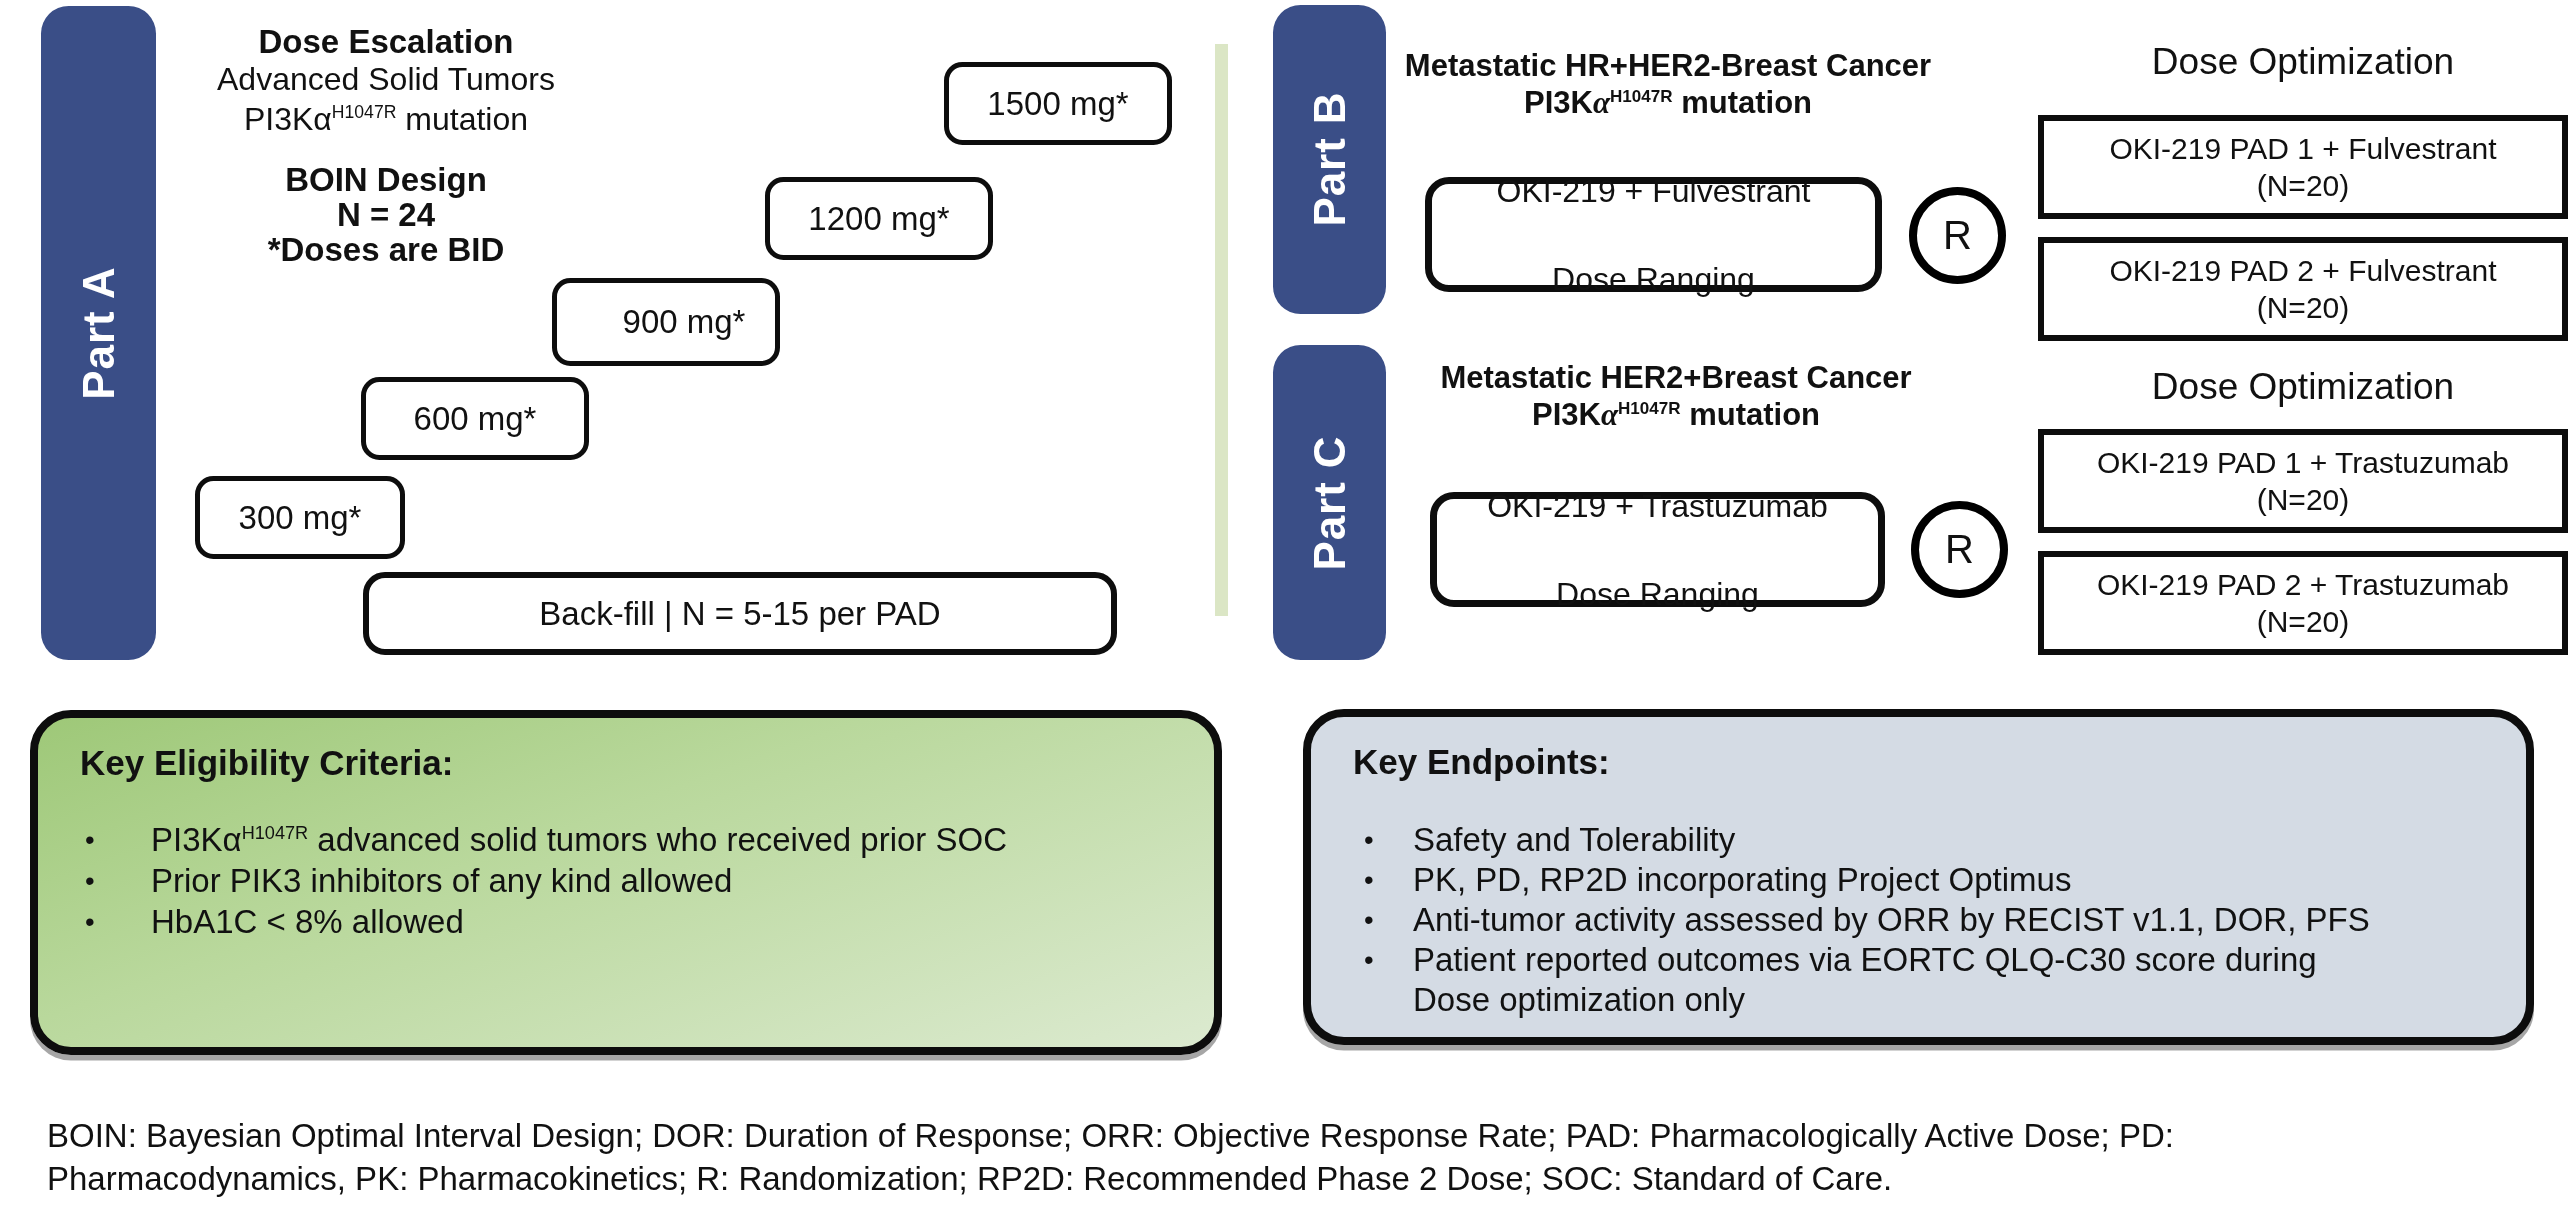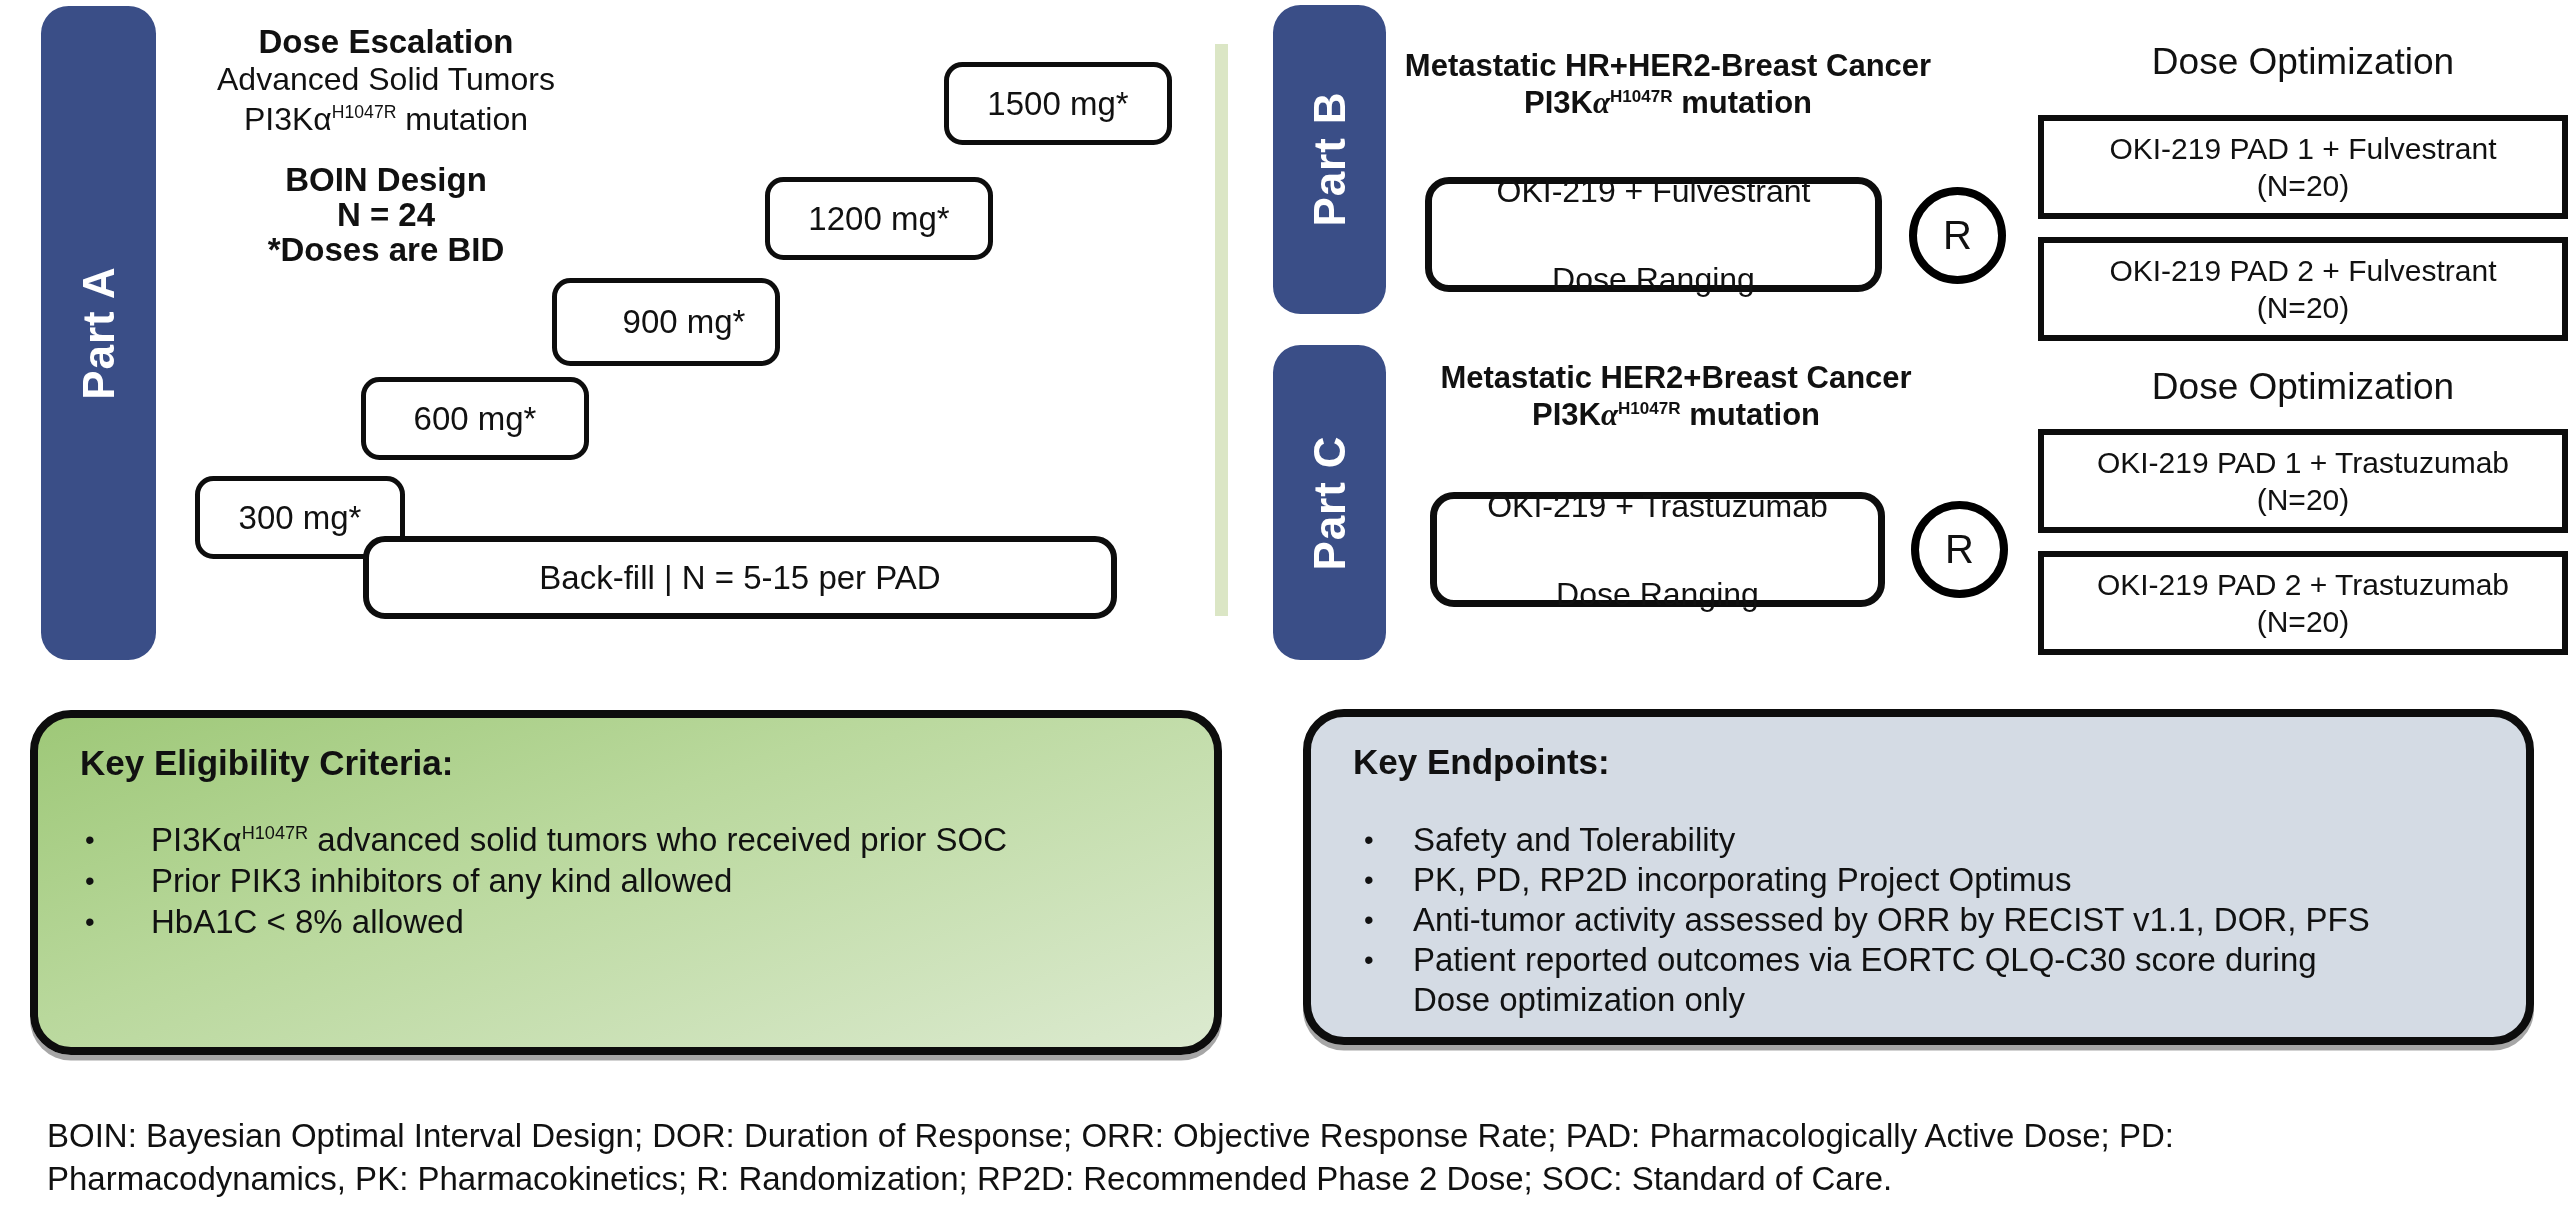--- a/index.html
+++ b/index.html
@@ -26,21 +26,21 @@
   sup.mutsup { font-size:0.55em; vertical-align:super; line-height:0; }
 
   
   .dose { position:absolute; background:#fff; border:5.5px solid #0d0d0d; border-radius:18.4px;
           display:flex; align-items:center; justify-content:center; font-size:33px; }
   .dose-1 { left:195px;  top:476px; width:210px; height:83px; }
   .dose-2 { left:361px;  top:377px; width:228px; height:83px; }
   .dose-3 { left:552px;  top:278px; width:228px; height:88px;padding-left:36px; }
   .dose-4 { left:765px;  top:177px; width:228px; height:83px; }
   .dose-5 { left:944px; top:62px;  width:228px; height:83px; }
-  .backfill { left:363px; top:536px; width:754px; height:83px; border-width:6.4px; border-radius:22px; }
+  .backfill { left:363px; top:572px; width:754px; height:83px; border-width:6.4px; border-radius:22px; }
 
   .divider { position:absolute; left:1215px; top:44px; width:13px; height:572px; background:#dbe6c5; }
 
   
   .sec-header { position:absolute; width:570px; text-align:center; }
   .sec-header .h1 { font-weight:700; font-size:31px; line-height:36px; }
   .sec-header .h2 { font-weight:700; font-size:31px; line-height:37px; }
   .hdr-b { left:1383px; top:48px; }
   .hdr-c { left:1391px; top:360px; }
   .alpha-it { font-style:italic; font-family:"Liberation Serif","DejaVu Serif",serif; }

